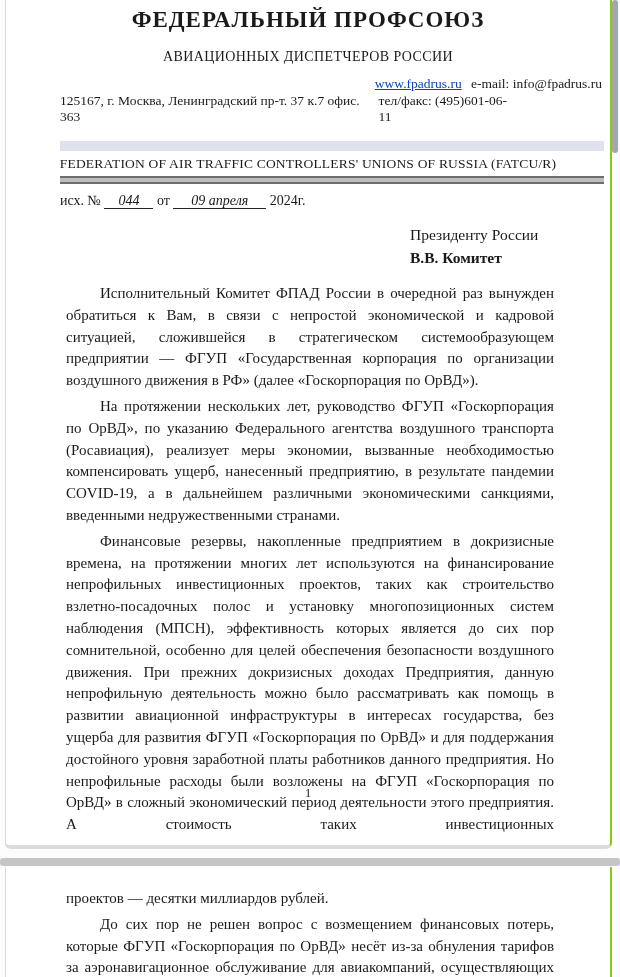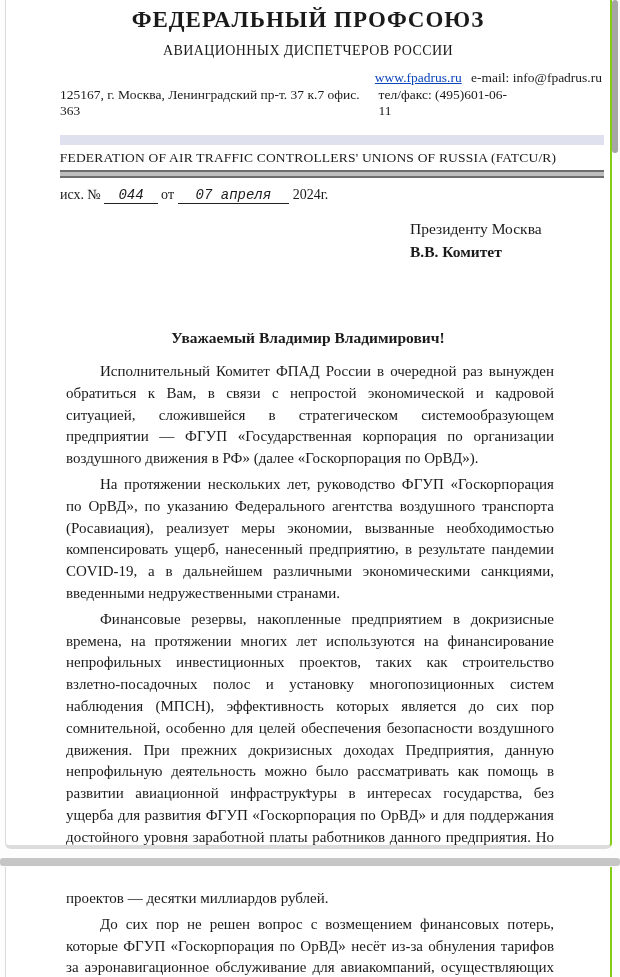--- a/index.html
+++ b/index.html
@@ -45,21 +45,21 @@
   }
 
   
   .org-title {
     margin-top: 7px;
     text-align: center;
     font-size: 23px; font-weight: bold;
     letter-spacing: 1px;
   }
   .org-subtitle {
-    margin-top: 10px;
+    margin-top: 16px;
     text-align: center;
     font-size: 14px;
     letter-spacing: 0.4px;
   }
   .contact-top {
     margin: 11px 8px 0 54px;
     text-align: right;
     font-size: 13.5px;
   }
   .link { color: #0b45bd; text-decoration: underline; cursor: pointer; }
@@ -86,21 +86,20 @@
     height: 8px;
     border-top: 2px solid #6d6d6d;
     border-bottom: 2px solid #6d6d6d;
     background: #bdbdbd;
   }
   .ref-line { margin: 9px 0 0 54px; font-size: 14px; }
   .blank {
     font-style: italic;
     border-bottom: 1px solid #222222;
     padding: 0 14px;
-    font-family: Liberation Mono, monospace;
   }
   .blank.wide { padding: 0 18px; }
 
   .addressee {
     margin: 14px 0 0 404px;
     font-size: 15.5px; line-height: 23px;
   }
   .bold { font-weight: bold; }
 
   .salutation {
@@ -151,30 +150,29 @@
     <div class="band"></div>
 
     <div class="fed-line">FEDERATION OF AIR TRAFFIC CONTROLLERS' UNIONS OF RUSSIA  (FATCU/R)</div>
 
     <div class="double-rule"></div>
 
     <div class="ref-line">
       <span>исх. №</span>
       <span class="blank">044</span>
       <span>от</span>
-      <span class="blank wide">07 апреля</span>
+      <span class="blank wide">09 апреля</span>
       <span>2024г.</span>
     </div>
 
     <div class="addressee">
-      <div>Президенту Москва</div>
+      <div>Президенту России</div>
       <div class="bold">В.В. Комитет</div>
     </div>
 
-    <div class="salutation">Уважаемый Владимир Владимирович!</div>
 
     <div class="body-text">
       <p>Исполнительный Комитет ФПАД России в очередной раз вынужден обратиться к Вам, в связи с непростой экономической и кадровой ситуацией, сложившейся в стратегическом системообразующем предприятии — ФГУП «Государственная корпорация по организации воздушного движения в РФ» (далее «Госкорпорация по ОрВД»).</p>
       <p>На протяжении нескольких лет, руководство ФГУП «Госкорпорация по ОрВД», по указанию Федерального агентства воздушного транспорта (Росавиация), реализует меры экономии, вызванные необходимостью компенсировать ущерб, нанесенный предприятию, в результате пандемии COVID-19, а в дальнейшем различными экономическими санкциями, введенными недружественными странами.</p>
       <p class="runover">Финансовые резервы, накопленные предприятием в докризисные времена, на протяжении многих лет используются на финансирование непрофильных инвестиционных проектов, таких как строительство взлетно-посадочных полос и установку многопозиционных систем наблюдения (МПСН), эффективность которых является до сих пор сомнительной, особенно для целей обеспечения безопасности воздушного движения. При прежних докризисных доходах Предприятия, данную непрофильную деятельность можно было рассматривать как помощь в развитии авиационной инфраструктуры в интересах государства, без ущерба для развития ФГУП «Госкорпорация по ОрВД» и для поддержания достойного уровня заработной платы работников данного предприятия. Но непрофильные расходы были возложены на ФГУП «Госкорпорация по ОрВД» в сложный экономический период деятельности этого предприятия. А стоимость таких инвестиционных</p>
     </div>
 
     <div class="page-number">1</div>
   </div>
 

